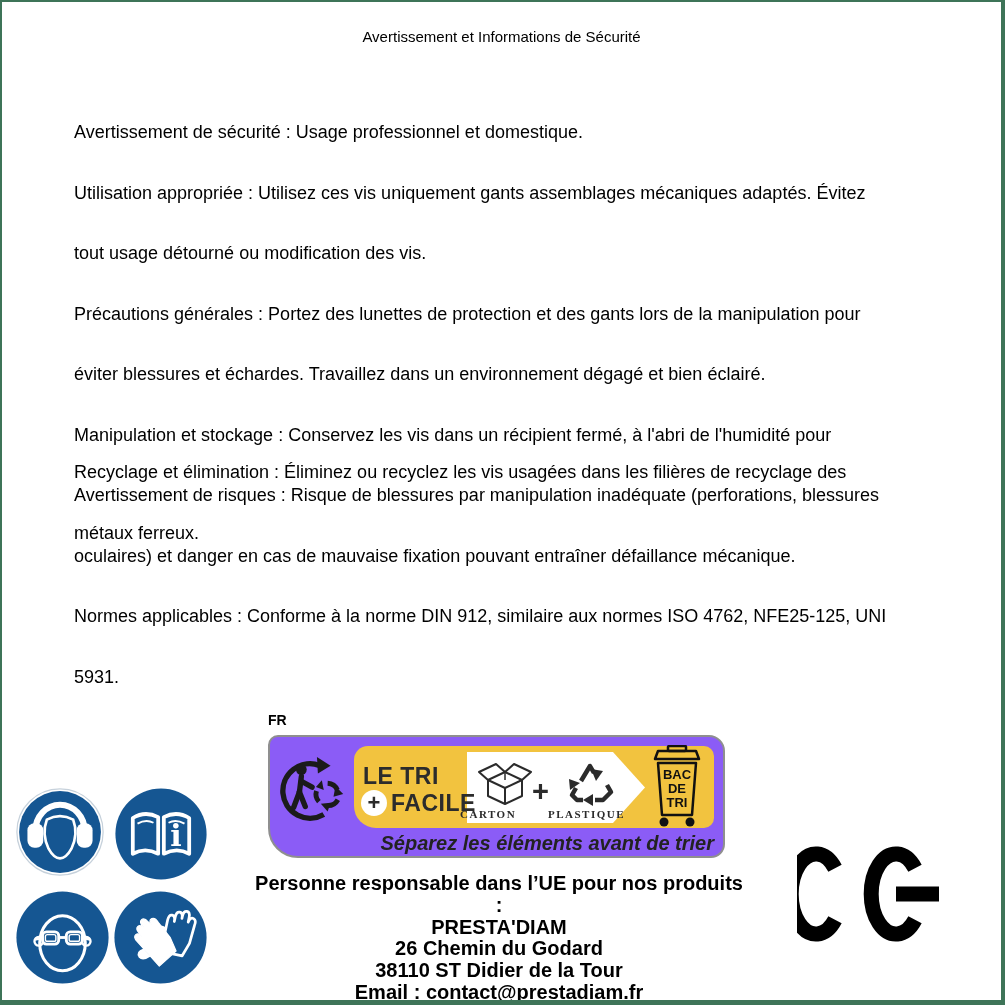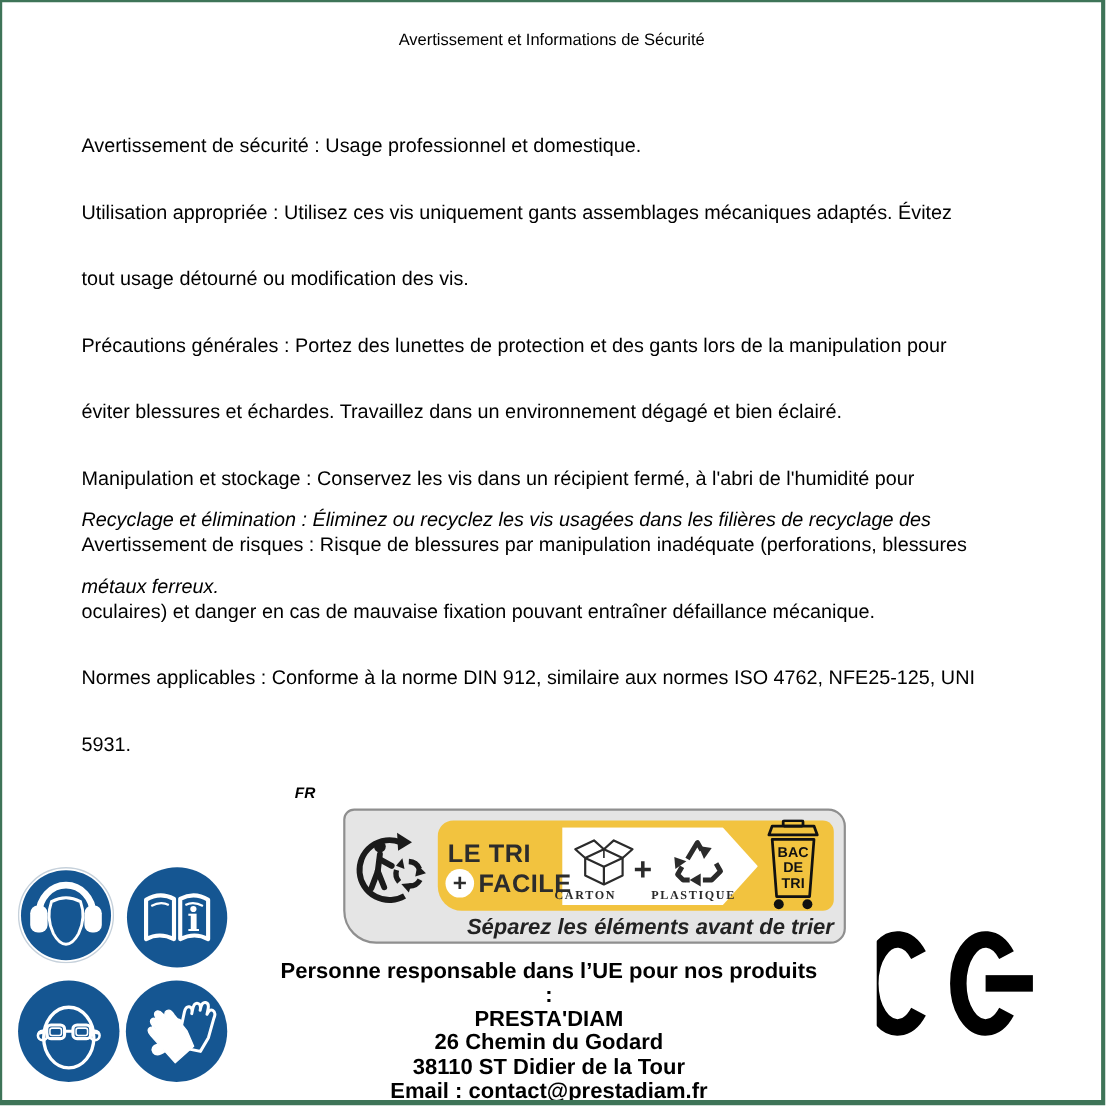--- a/index.html
+++ b/index.html
@@ -9,28 +9,28 @@
     border-width:2px 4px 5px 2px; overflow:hidden;
     font-family:"Liberation Sans", sans-serif; color:#000;
   }
   .doc-title{
     position:absolute; top:26px; left:0; right:0; text-align:center;
     font-size:15px; font-weight:normal;
   }
   .textblock{ position:absolute; left:72px; width:882px; font-size:18px; line-height:24.5px; }
   .textblock .line{ white-space:nowrap;margin-top:36px; }
   #safety-block{ top:82px; }
-  #recycle-block{ top:422px;font-style:italic; }
-
-  .fr-label{ position:absolute; left:266px; top:710px; font-size:14px; font-weight:bold;font-style:italic; }
+  #recycle-block{ top:422px; }
+
+  .fr-label{ position:absolute; left:266px; top:710px; font-size:14px; font-weight:bold; }
 
   .banner{
     position:absolute; left:266px; top:733px; width:457px; height:123px;
     box-sizing:border-box; border:2px solid #8f8f8f;
-    border-radius:10px 16px 14px 30px; background:#e5e5e5;margin-left:44px;
+    border-radius:10px 16px 14px 30px; background:#8b5cf6;
   }
   .banner *{ box-sizing:border-box; }
   .band-yellow{
     position:absolute; left:84px; top:9px; width:360px; height:82px;
     background:#F2C33F; border-radius:14px 10px 10px 22px;
   }
   .band-white{
     position:absolute; left:197px; top:15px; width:178px; height:71px;
     background:#fff;
     clip-path:polygon(0 0, 82% 0, 100% 50%, 82% 100%, 0 100%);

